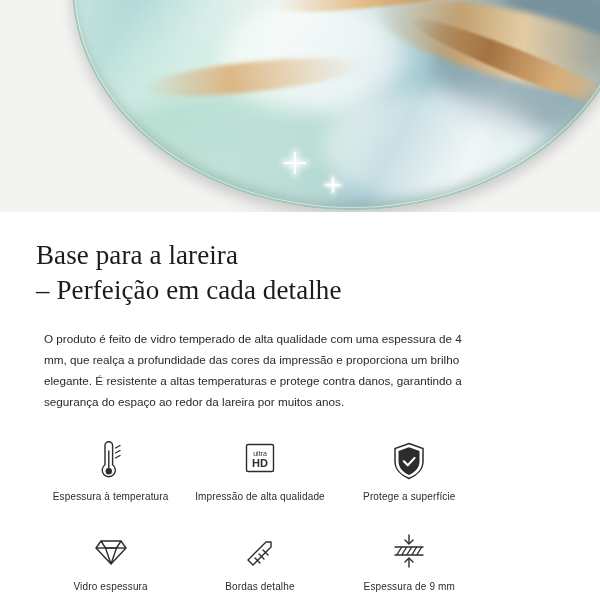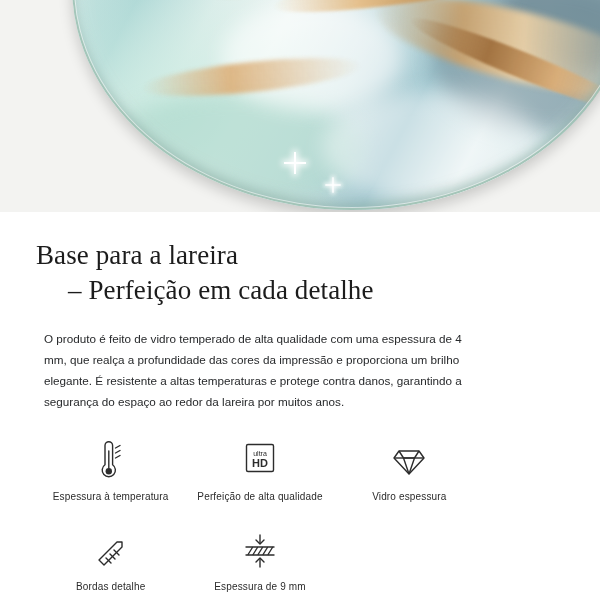--- a/index.html
+++ b/index.html
@@ -151,21 +151,21 @@
   }
   .headline {
     margin: 26px 0 0 0;
     font-family: "Liberation Serif", serif;
     font-weight: 400;
     font-size: 27px;
     line-height: 35px;
     color: #1c1c1c;
     letter-spacing: 0.1px;
   }
-  .headline .l2 { display: block; margin-left: 32px; }
+  .headline .l2 { display: block; }
   .paragraph {
     margin: 20px 0 0 8px;
     font-size: 11.7px;
     line-height: 21px;
     color: #27292b;
     max-width: 540px;
   }
 
   
   .features {
@@ -248,23 +248,33 @@
       </div>
 
       <div class="feature">
         <div class="feature-icon">
           <svg width="46" height="42" viewBox="0 0 46 42" fill="none">
             <rect x="9.5" y="4.5" width="27" height="27" rx="1.5" stroke="#2c2c2c" stroke-width="1.4"></rect>
             <text x="23" y="16" text-anchor="middle" font-family="Liberation Sans, sans-serif" font-size="7" fill="#2c2c2c">ultra</text>
             <text x="23" y="27" text-anchor="middle" font-family="Liberation Sans, sans-serif" font-size="11" font-weight="bold" fill="#2c2c2c">HD</text>
           </svg>
         </div>
-        <div class="feature-label">Perfeição de alta qualidade</div>
-      </div>
-
+        <div class="feature-label">Impressão de alta qualidade</div>
+      </div>
+
+      <div class="feature">
+        <div class="feature-icon">
+          <svg width="44" height="44" viewBox="0 0 44 44" fill="none">
+            <path d="M22 4.5 L36 9.5 V22.5 C36 30.5 29.5 36.5 22 39.5 C14.5 36.5 8 30.5 8 22.5 V9.5 Z" stroke="#2c2c2c" stroke-width="1.5" fill="none"></path>
+            <path d="M22 8.2 L32.5 12 V22.5 C32.5 28.8 27.6 33.6 22 36 C16.4 33.6 11.5 28.8 11.5 22.5 V12 Z" fill="#2c2c2c"></path>
+            <path d="M16.8 22.3 l4 4 l6.8 -7.4" stroke="#ffffff" stroke-width="2.1" fill="none" stroke-linecap="round" stroke-linejoin="round"></path>
+          </svg>
+        </div>
+        <div class="feature-label">Protege a superfície</div>
+      </div>
 
       <div class="feature">
         <div class="feature-icon">
           <svg width="46" height="40" viewBox="0 0 46 40" fill="none" stroke="#2c2c2c" stroke-width="1.4" stroke-linejoin="round">
             <path d="M13 10 H33 L38 17 L23 33 L8 17 Z"></path>
             <path d="M8 17 H38"></path>
             <path d="M13 10 L17.5 17 L23 33"></path>
             <path d="M33 10 L28.5 17 L23 33"></path>
             <path d="M17.5 17 H28.5"></path>
           </svg>

